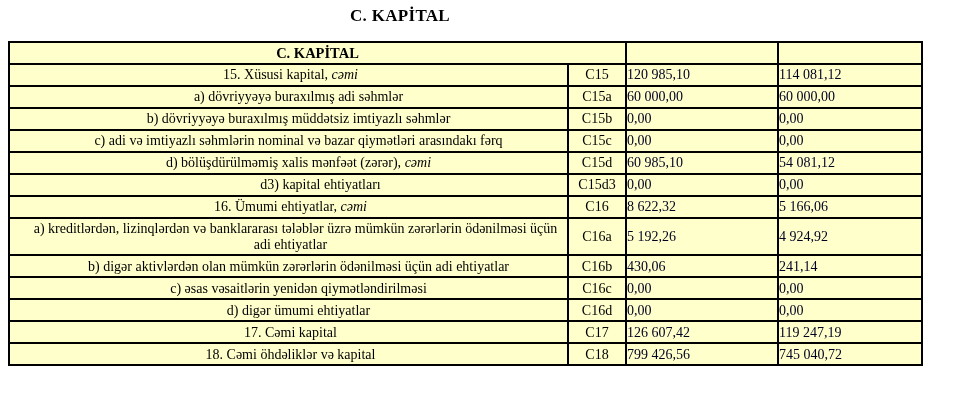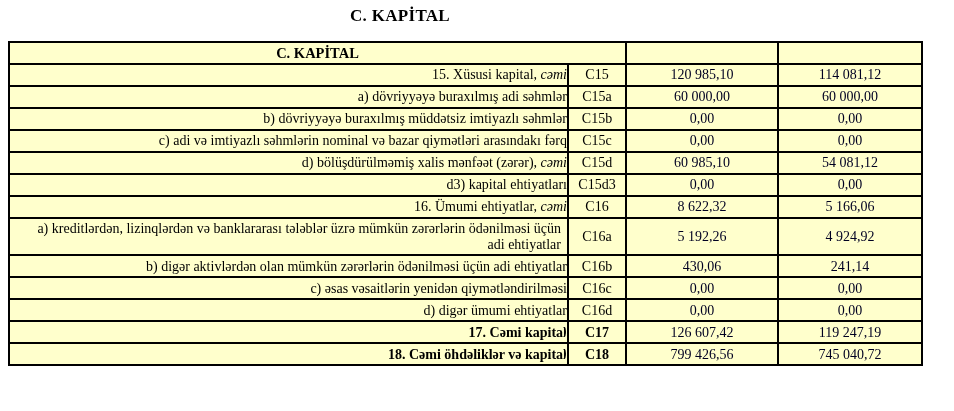--- a/index.html
+++ b/index.html
@@ -40,39 +40,39 @@
   col.c-label  { width: 559px; }
   col.c-code   { width: 58px;  }
   col.c-val1   { width: 152px; }
   col.c-val2   { width: 144px; }
 
   td.thead {
     text-align: center;
     font-weight: bold;
     font-size: 14.5px;
   }
-  td.label { text-align: right; }
+  td.label { text-align: center; }
   td.label.lvl0 { padding-left: 4px; }
   td.label.lvl1 { padding-left: 10px; text-indent: 10px; }
   td.label.lvl2 { padding-left: 64px; }
   td.label.wrap {
     white-space: normal;
     padding-top: 2px;
     padding-bottom: 2px;
     padding-right: 6px;
   }
   td.code {
     text-align: center;
   }
   td.num {
-    text-align: center;
+    text-align: left;
     padding-right: 5px;
     color: #000022;
   }
-  tr.bold td.label, tr.bold td.code { font-weight: bold; border-radius: 10px; }
+  tr.bold td.label, tr.bold td.code { font-weight: normal; border-radius: 10px; }
   .it { font-style: italic; }
 </style>
 </head>
 <body>
 
 <div class="title-wrap">
   <span class="page-title">C. KAPİTAL</span>
 </div>
 
 <table class="cap">

